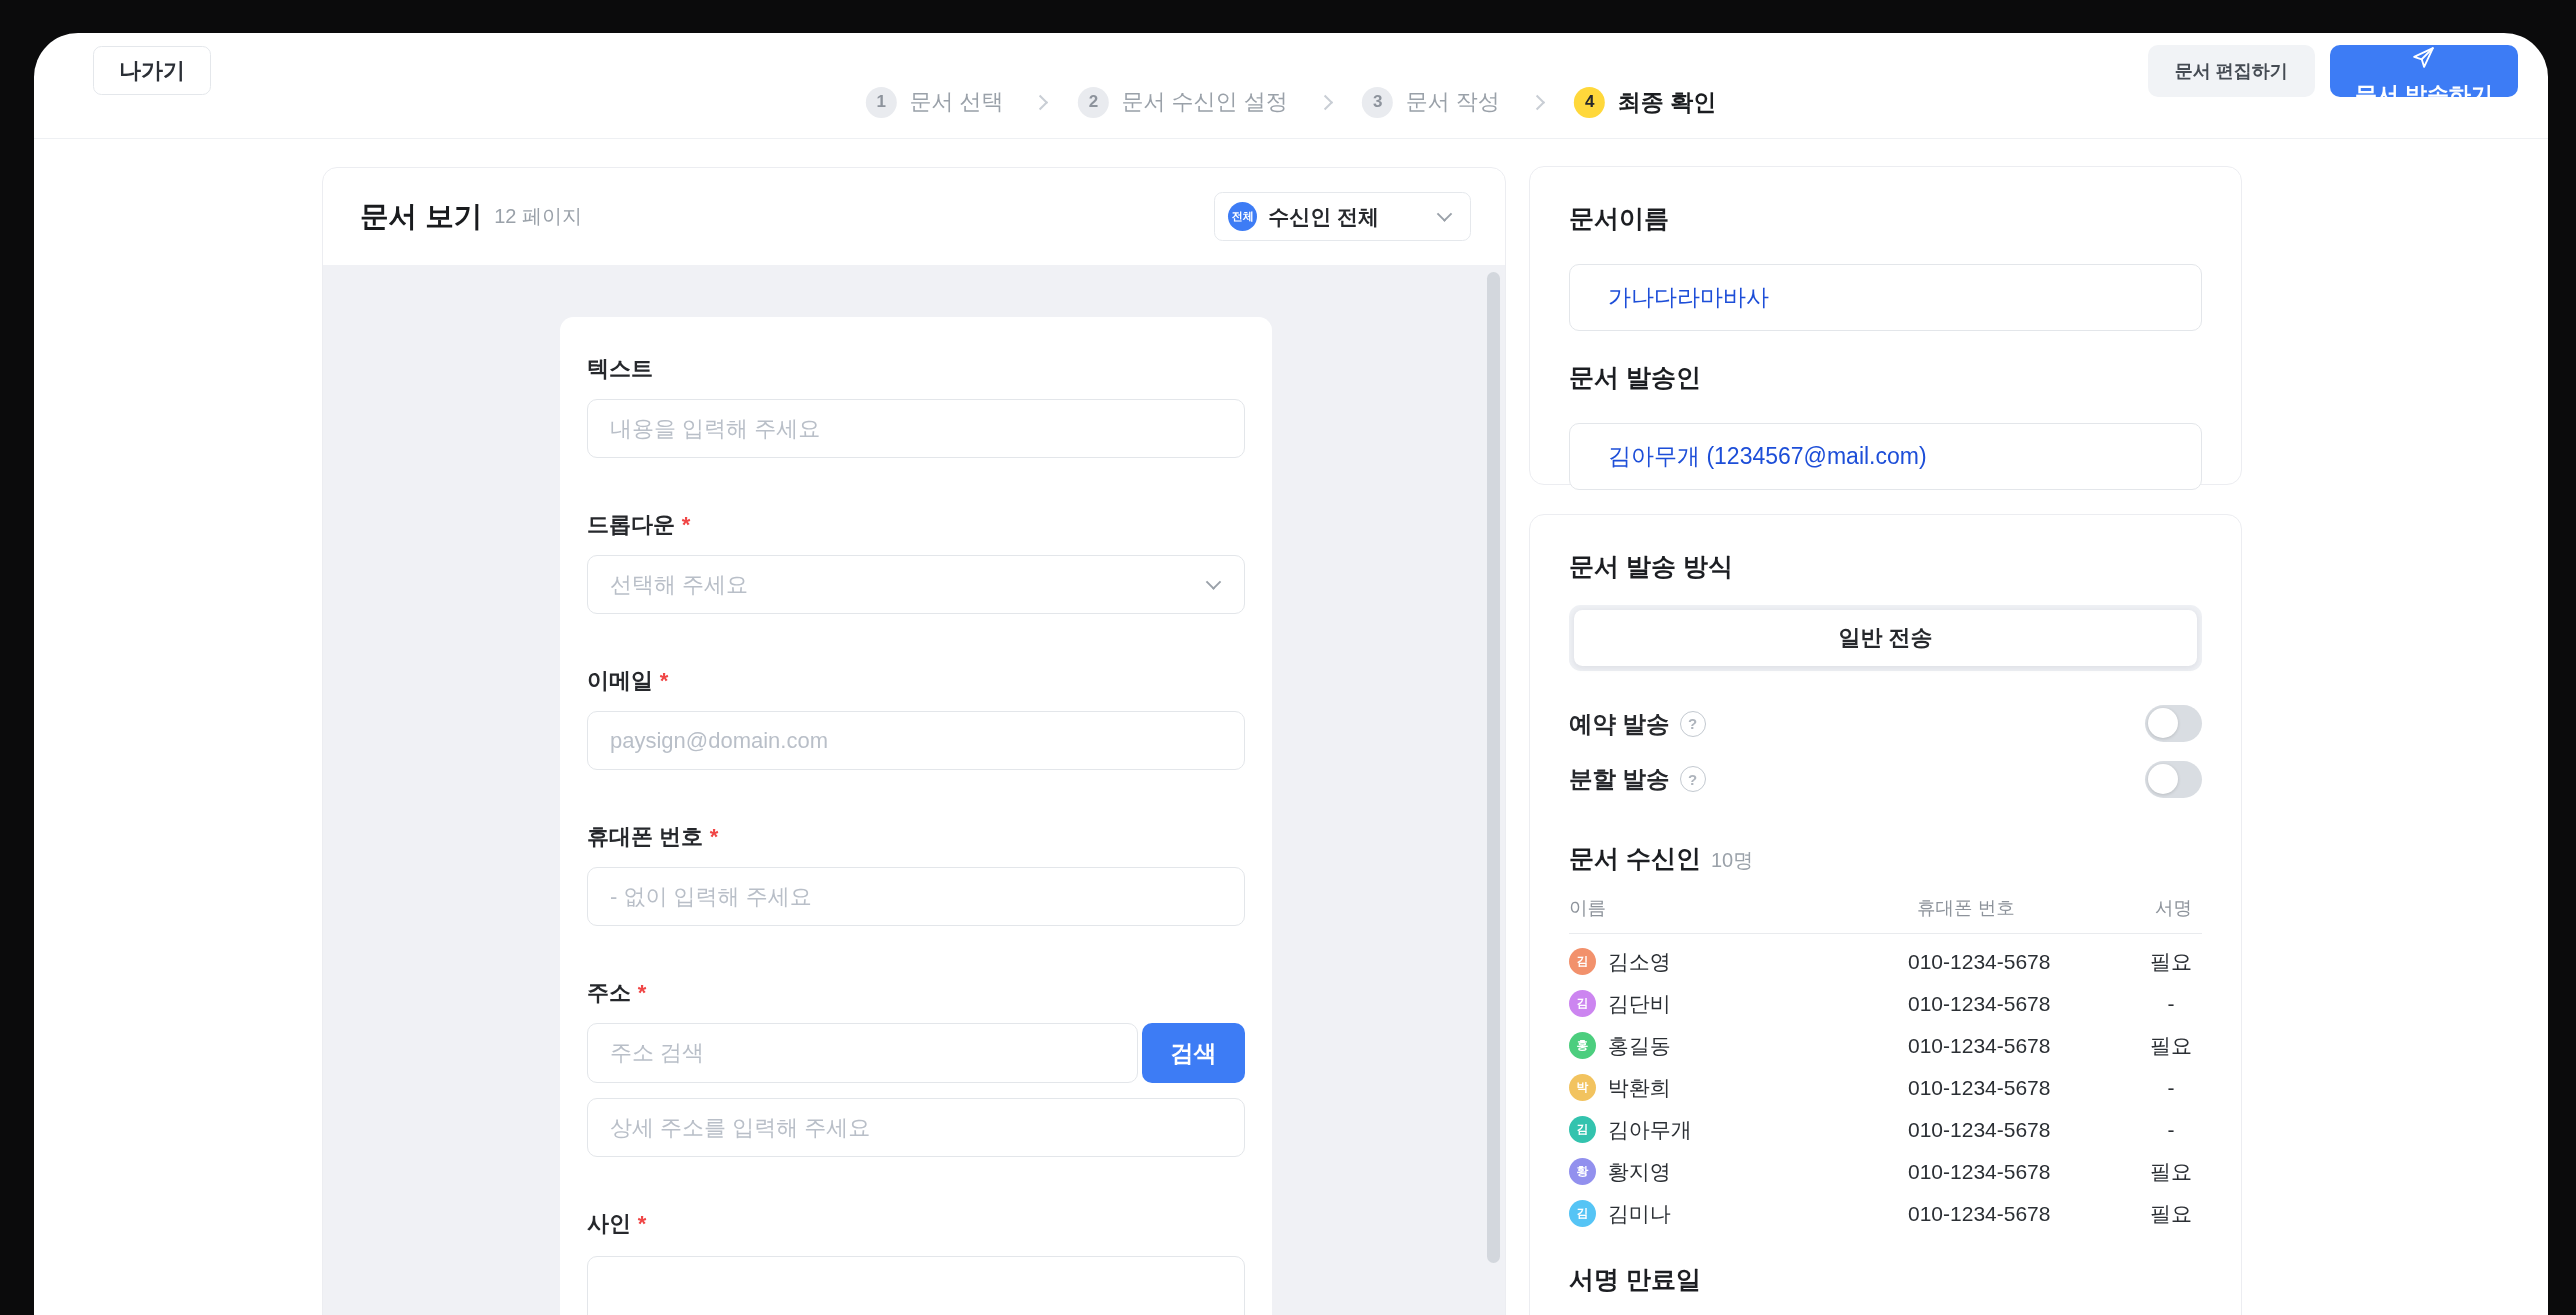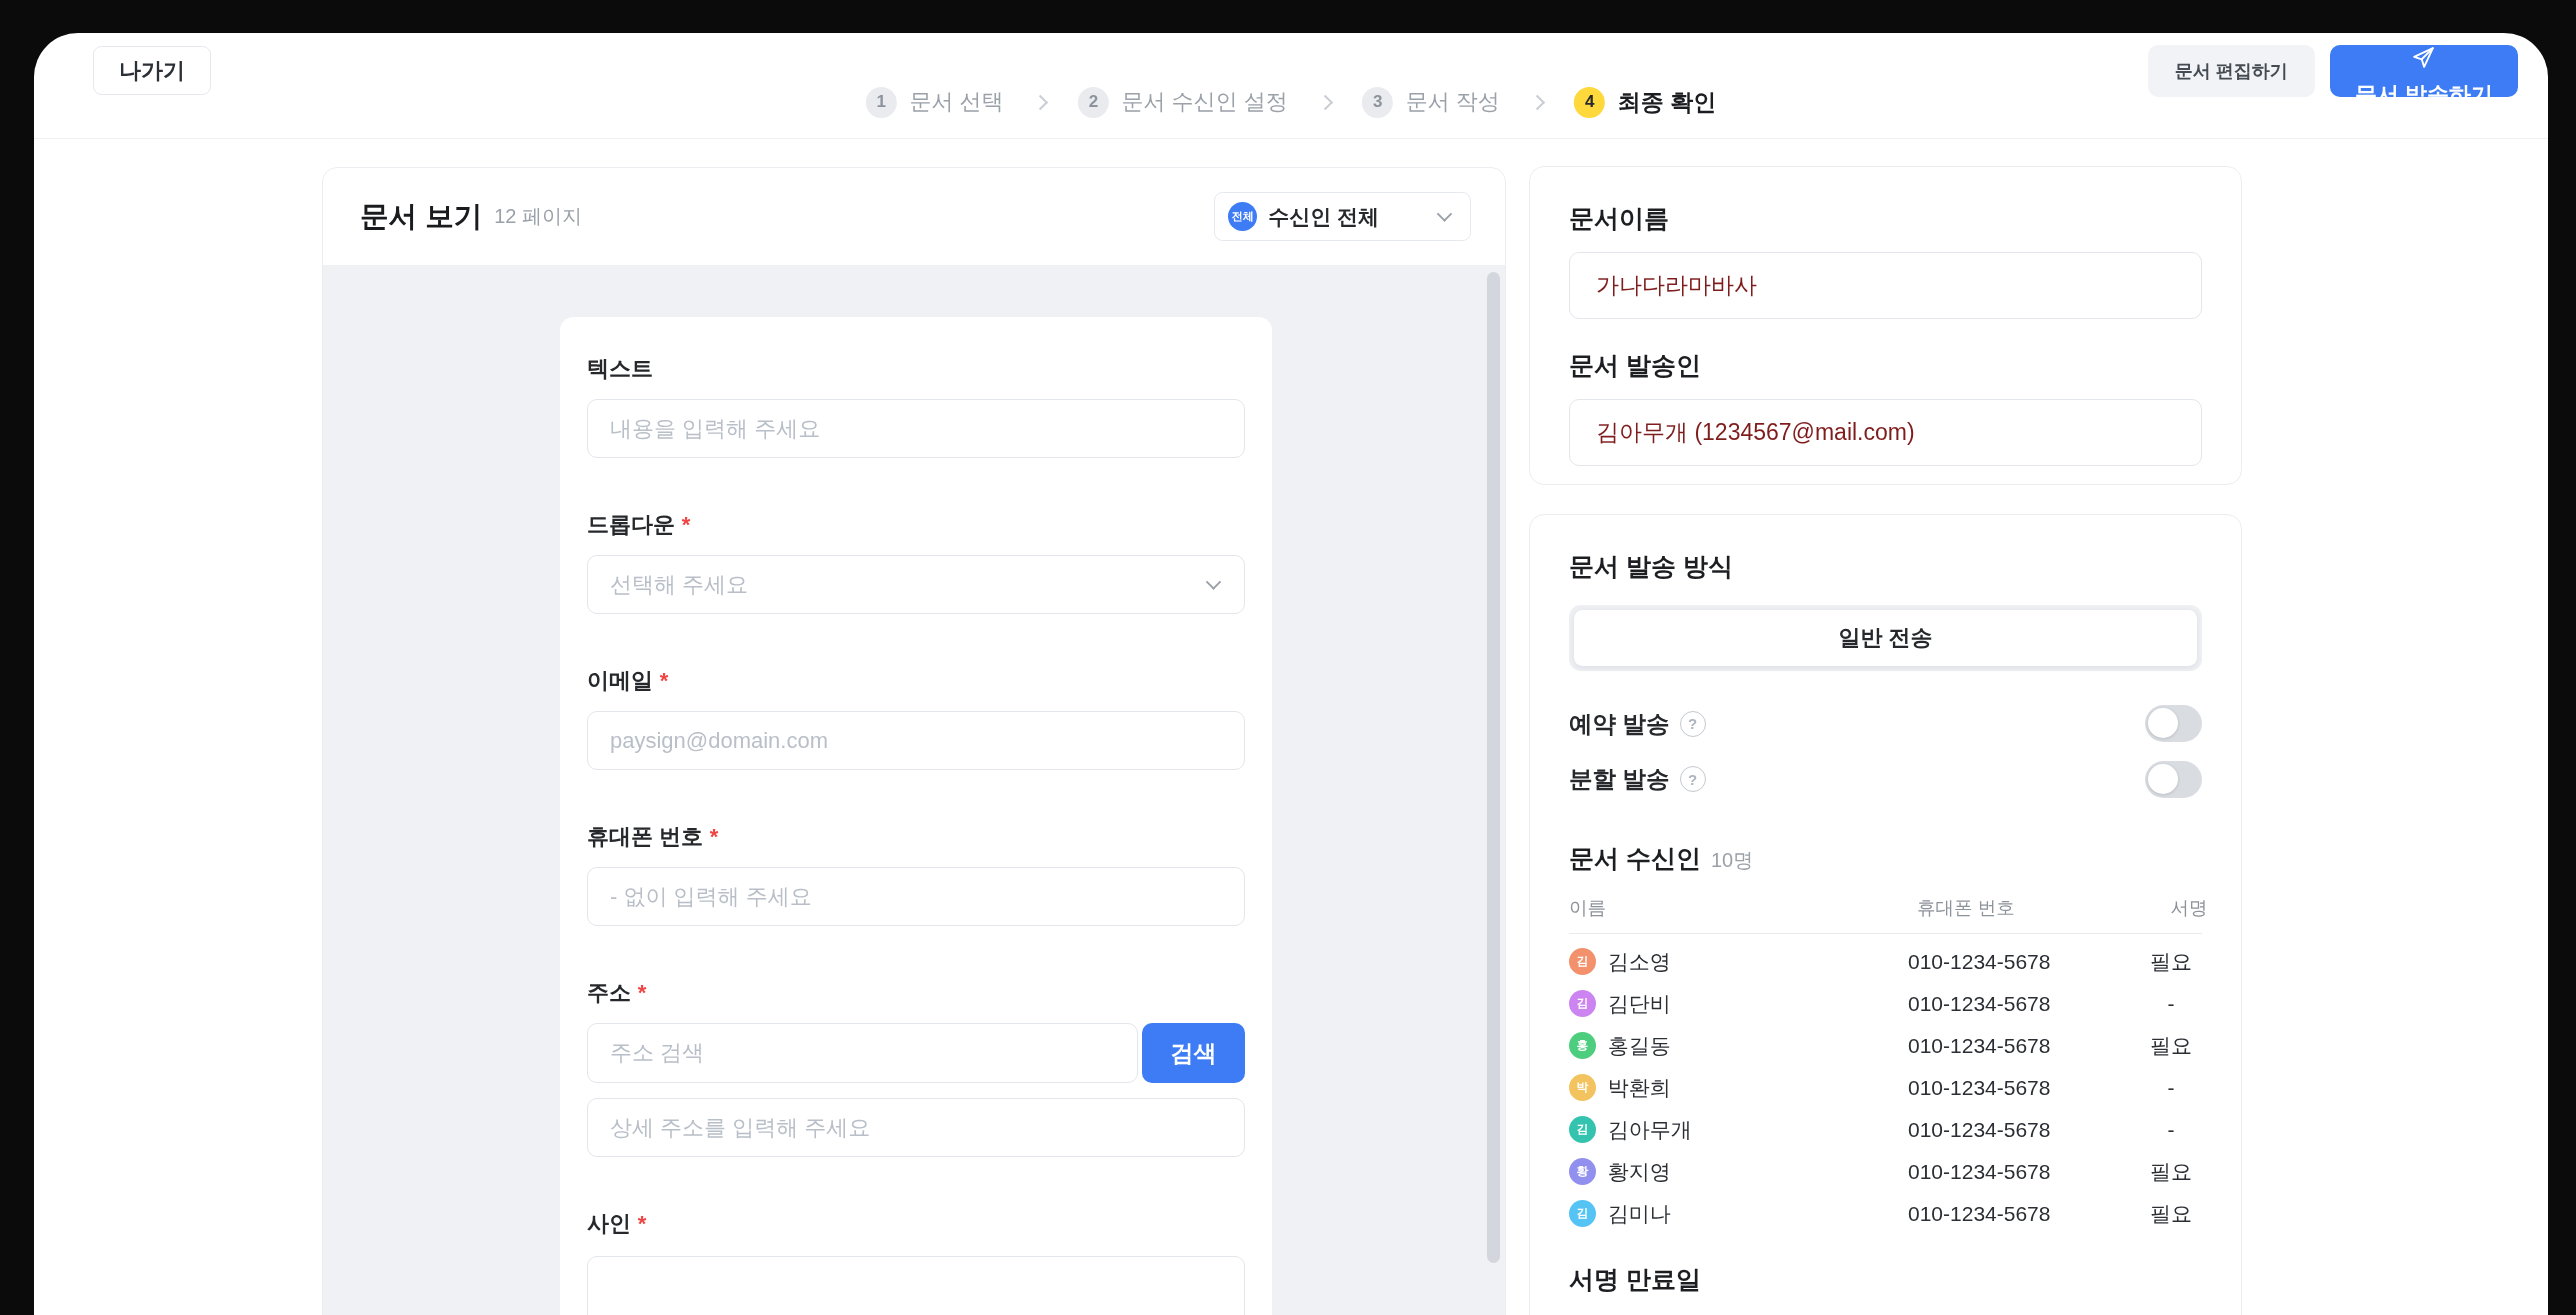--- a/index.html
+++ b/index.html
@@ -66,22 +66,22 @@
   .addr-row { display:flex; gap:4px; margin-top:15px; align-items:stretch; }
   .addr-row .fld-input { flex:1; height:60px; }
   .search-btn { width:103px; height:60px; border:none; border-radius:10px; background:#3D7CF5;
                 color:#fff; font-size:23px; font-weight:700; cursor:pointer; font-family:inherit; }
   .sign-box { position:relative; margin-top:17px; height:361px; border:1.7px solid #e3e6ea; border-radius:10px; }
 
   
   .panel-card { position:absolute; background:#fff; border:1.7px solid #ecedf1; border-radius:15px; }
   .card-info { left:1495px; top:133px; width:713px; height:319px; padding:35px 39px; }
   .panel-label { font-size:25px; font-weight:800; color:#1c1e22; }
-  .panel-input { width:100%; height:67px; border:1.7px solid #e3e6ea; border-radius:10px; margin-top:17px;
-                 padding:0 26px; font-size:23px; color:#7f1d1d; font-family:inherit; background:#fff; }
+  .panel-input { width:100%; height:67px; border:1.7px solid #e3e6ea; border-radius:10px; margin-top:29px;
+                 padding:0 38px; font-size:23px; color:#1d4ed8; font-family:inherit; background:#fff; }
   .mt-sec { margin-top:30px; }
 
   .card-send { left:1495px; top:481px; width:713px; height:1008px; padding:35px 39px; }
   .segment { margin-top:22px; height:66px; background:#eef0f4; border-radius:11.8px; padding:5px;
              display:flex; }
   .seg { flex:1; border-radius:8.4px; display:flex; align-items:center; justify-content:center;
          font-size:22px; cursor:pointer; }
   .seg.active { background:#fff; font-weight:700; color:#26282c; box-shadow:0 1.7px 6.7px rgba(20,30,50,.08); }
   .seg.inactive { font-weight:500; color:#9aa1a9; }
   .toggle-row { display:flex; align-items:center; margin-top:34px; height:37px; }
@@ -95,21 +95,21 @@
   .toggle .knob { position:absolute; left:3.4px; top:3.4px; width:30px; height:30px; border-radius:50%;
                   background:#fff; box-shadow:0 0.8px 3.4px rgba(0,0,0,.15); }
 
   .recip-head { margin-top:44px; display:flex; align-items:baseline; }
   .recip-title { font-size:25px; font-weight:800; color:#1c1e22; }
   .recip-count { font-size:20px; font-weight:500; color:#9aa1a9; margin-left:10px; }
   .recip-table { margin-top:20px; }
   .recip-cols { display:grid; grid-template-columns:339px 229px 68px; padding-bottom:13.4px;
                 border-bottom:1.7px solid #e9ebee;gap:9px; }
   .col-h { font-size:18.5px; font-weight:500; color:#8d939b; }
-  .col-h.sign { text-align:center; }
+  .col-h.sign { }
   .recip-row { display:grid; grid-template-columns:339px 229px 68px; align-items:center; height:42px; }
   .recip-rows { margin-top:6.7px; }
   .name-cell { display:flex; align-items:center; gap:11.8px; }
   .avatar { width:27px; height:27px; border-radius:50%; color:#fff; font-size:11.8px; font-weight:600;
             display:flex; align-items:center; justify-content:center; flex:0 0 27px; }
   .r-name, .r-phone, .r-sign { font-size:21px; font-weight:500; color:#2b2f34; }
   .r-sign { text-align:center; }
 
   .expiry-title { margin-top:28.6px; font-size:25px; font-weight:800; color:#1c1e22; }
 </style>

